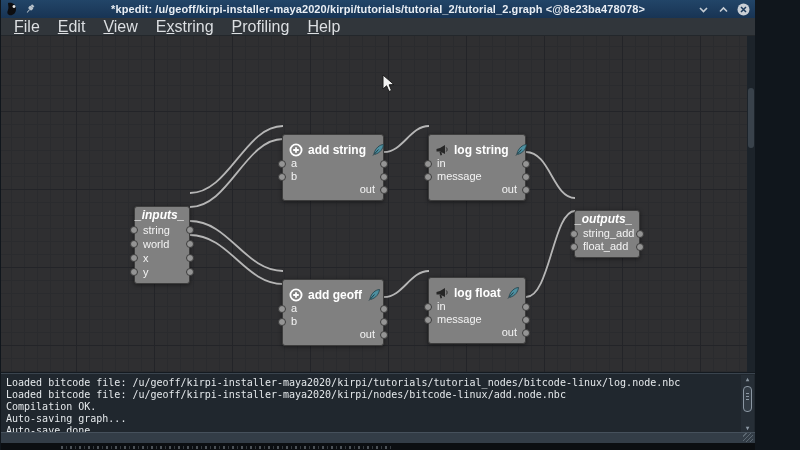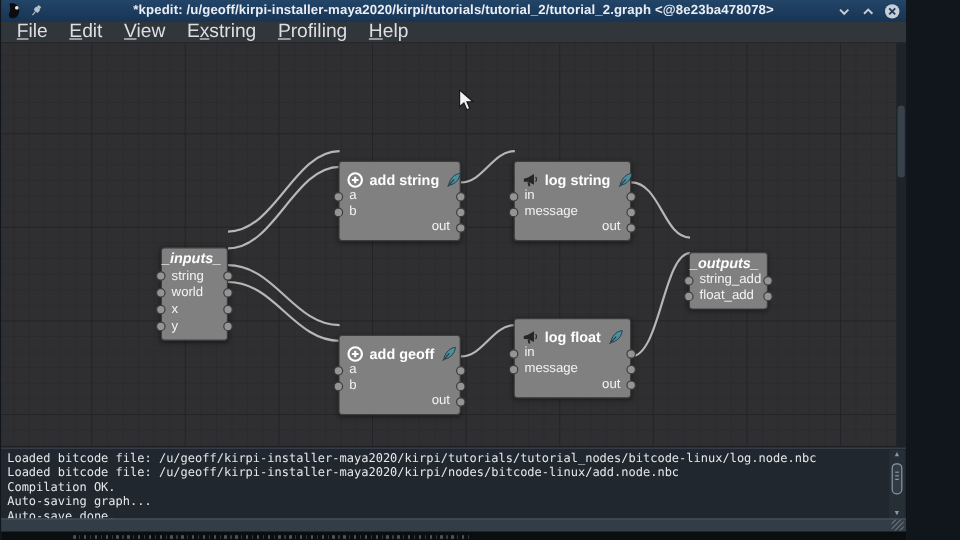--- a/index.html
+++ b/index.html
@@ -55,21 +55,21 @@
   .nbody { padding-bottom:4px; }
   .p { position:absolute; top:50%; width:8px; height:8px; border-radius:50%;
        background:#949494; border:1.5px solid #3c3c3c; transform:translateY(-50%); }
   .pl { left:-5px; } .pr { right:-5px; }
 
   #node-inputs     { left:133px; top:170px; width:56px; }
   #node-outputs    { left:573px; top:174px; width:66px; }
   #node-add-string { left:281px; top:98px;  width:102px; }
   #node-log-string { left:427px; top:98px;  width:98px; }
   #node-add-float  { left:281px; top:243px; width:102px; }
-  #node-log-float  { left:427px; top:229px; width:98px; }
+  #node-log-float  { left:427px; top:241px; width:98px; }
 
   .nicon { display:flex; align-items:center; }
 
   
   #cursor { position:absolute; left:381px; top:38px; }
 
   
   #console { position:relative; height:59px; background:#20272e; border-top:1px solid #3a444e;
              font-family:"DejaVu Sans Mono", monospace; font-size:10px; line-height:12px;
              color:#e4e8eb; padding:3px 16px 16px 5px; }

